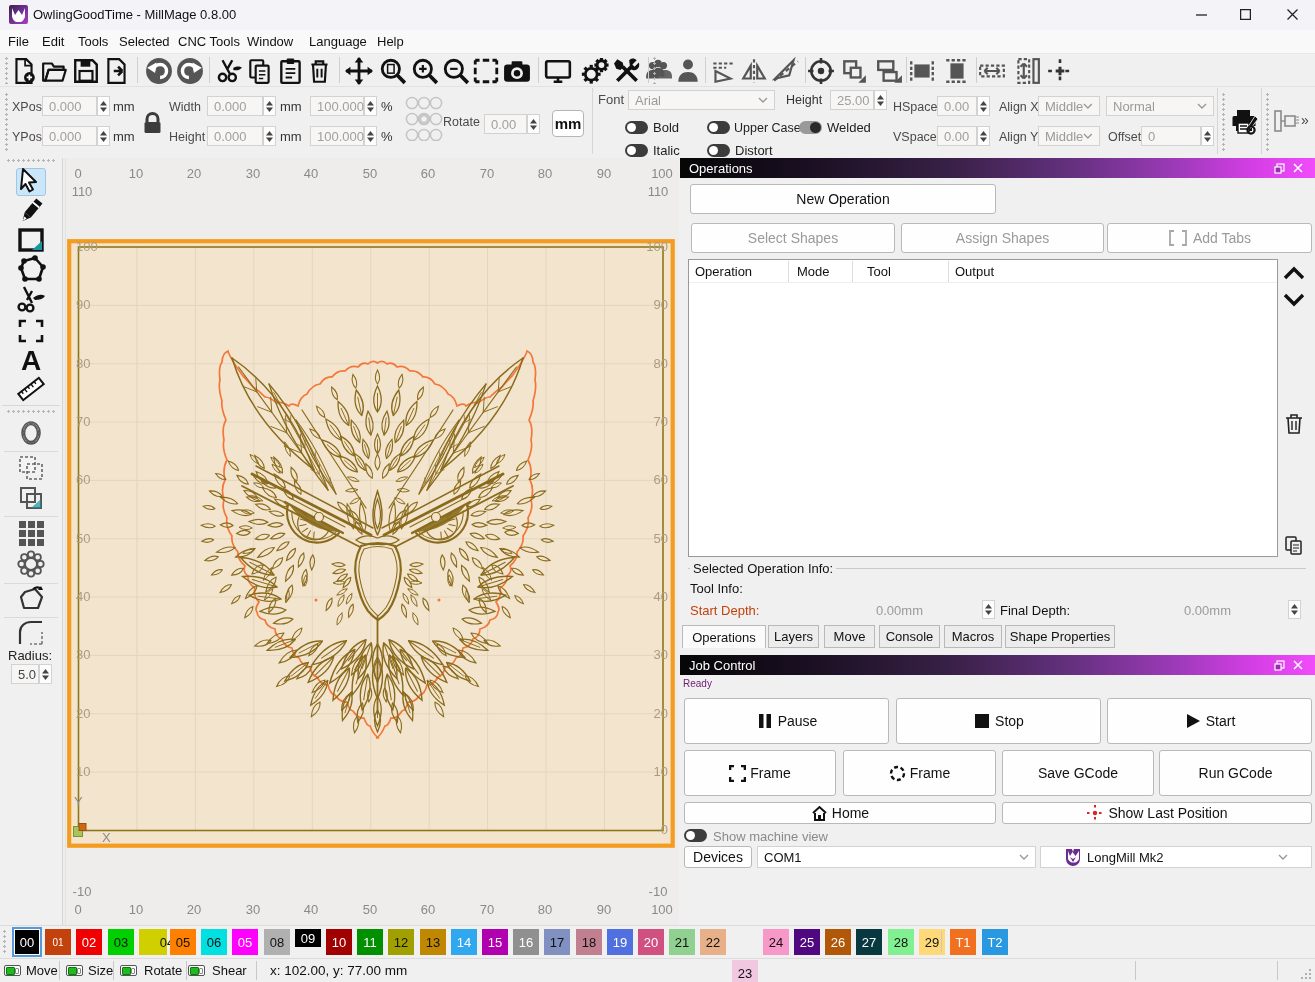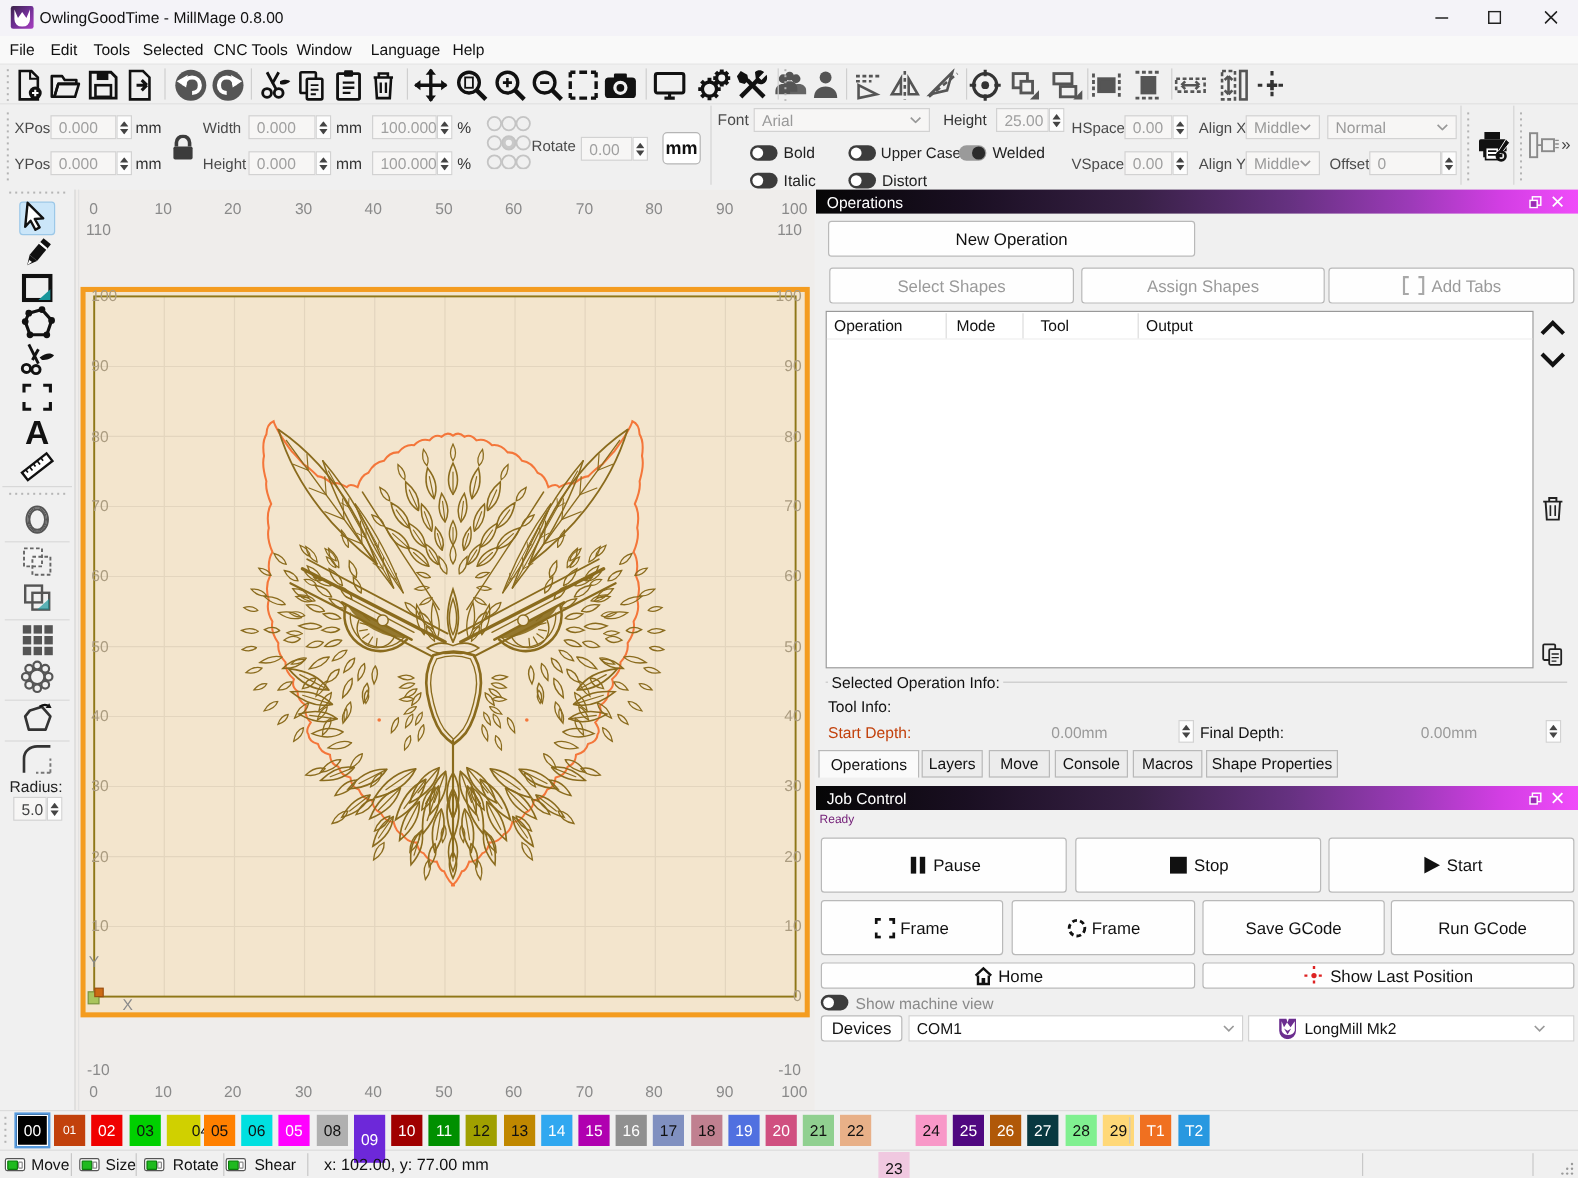--- a/index.html
+++ b/index.html
@@ -1153,21 +1153,21 @@
 <div class="abs handle" style="left:2px;top:929px;width:5px;height:26px;"></div>
 <div class="abs" style="left:14px;top:929px;width:26px;height:26px;background:#000000;box-shadow:0 0 0 1px #fff inset, 0 0 0 2px #5599dd;color:#fff;font-size:13px;display:flex;align-items:center;justify-content:center;">00</div>
 <div class="abs" style="left:45px;top:929px;width:26px;height:26px;background:#c2410c;color:#fff;font-size:10px;display:flex;align-items:center;justify-content:center;">01</div>
 <div class="abs" style="left:76px;top:929px;width:26px;height:26px;background:#f00000;color:#fff;font-size:13px;display:flex;align-items:center;justify-content:center;">02</div>
 <div class="abs" style="left:108px;top:929px;width:26px;height:26px;background:#00d000;color:#111;font-size:13px;display:flex;align-items:center;justify-content:center;">03</div>
 <div class="abs" style="left:139px;top:929px;width:26px;height:26px;background:#d0d000;color:#111;font-size:13px;display:flex;align-items:center;justify-content:center;padding-left:28px;">04</div>
 <div class="abs" style="left:170px;top:929px;width:26px;height:26px;background:#ff8000;color:#111;font-size:13px;display:flex;align-items:center;justify-content:center;">05</div>
 <div class="abs" style="left:201px;top:929px;width:26px;height:26px;background:#00e0e0;color:#111;font-size:13px;display:flex;align-items:center;justify-content:center;">06</div>
 <div class="abs" style="left:232px;top:929px;width:26px;height:26px;background:#ff00ff;color:#fff;font-size:13px;display:flex;align-items:center;justify-content:center;">05</div>
 <div class="abs" style="left:264px;top:929px;width:26px;height:26px;background:#b0b0b0;color:#111;font-size:13px;display:flex;align-items:center;justify-content:center;">08</div>
-<div class="abs" style="left:295px;top:929px;width:26px;height:40px;background:#6d28d9;color:#fff;font-size:13px;display:flex;align-items:center;justify-content:center;">09</div>
+<div class="abs" style="left:295px;top:929px;width:26px;height:18px;background:#000000;color:#fff;font-size:13px;display:flex;align-items:center;justify-content:center;">09</div>
 <div class="abs" style="left:326px;top:929px;width:26px;height:26px;background:#a00000;color:#fff;font-size:13px;display:flex;align-items:center;justify-content:center;">10</div>
 <div class="abs" style="left:357px;top:929px;width:26px;height:26px;background:#009000;color:#fff;font-size:13px;display:flex;align-items:center;justify-content:center;">11</div>
 <div class="abs" style="left:388px;top:929px;width:26px;height:26px;background:#a0a000;color:#111;font-size:13px;display:flex;align-items:center;justify-content:center;">12</div>
 <div class="abs" style="left:420px;top:929px;width:26px;height:26px;background:#c08800;color:#111;font-size:13px;display:flex;align-items:center;justify-content:center;">13</div>
 <div class="abs" style="left:451px;top:929px;width:26px;height:26px;background:#30a8f0;color:#fff;font-size:13px;display:flex;align-items:center;justify-content:center;">14</div>
 <div class="abs" style="left:482px;top:929px;width:26px;height:26px;background:#b000b0;color:#fff;font-size:13px;display:flex;align-items:center;justify-content:center;">15</div>
 <div class="abs" style="left:513px;top:929px;width:26px;height:26px;background:#909090;color:#fff;font-size:13px;display:flex;align-items:center;justify-content:center;">16</div>
 <div class="abs" style="left:544px;top:929px;width:26px;height:26px;background:#8090c0;color:#111;font-size:13px;display:flex;align-items:center;justify-content:center;">17</div>
 <div class="abs" style="left:576px;top:929px;width:26px;height:26px;background:#c08090;color:#111;font-size:13px;display:flex;align-items:center;justify-content:center;">18</div>
 <div class="abs" style="left:607px;top:929px;width:26px;height:26px;background:#5070e0;color:#fff;font-size:13px;display:flex;align-items:center;justify-content:center;">19</div>

